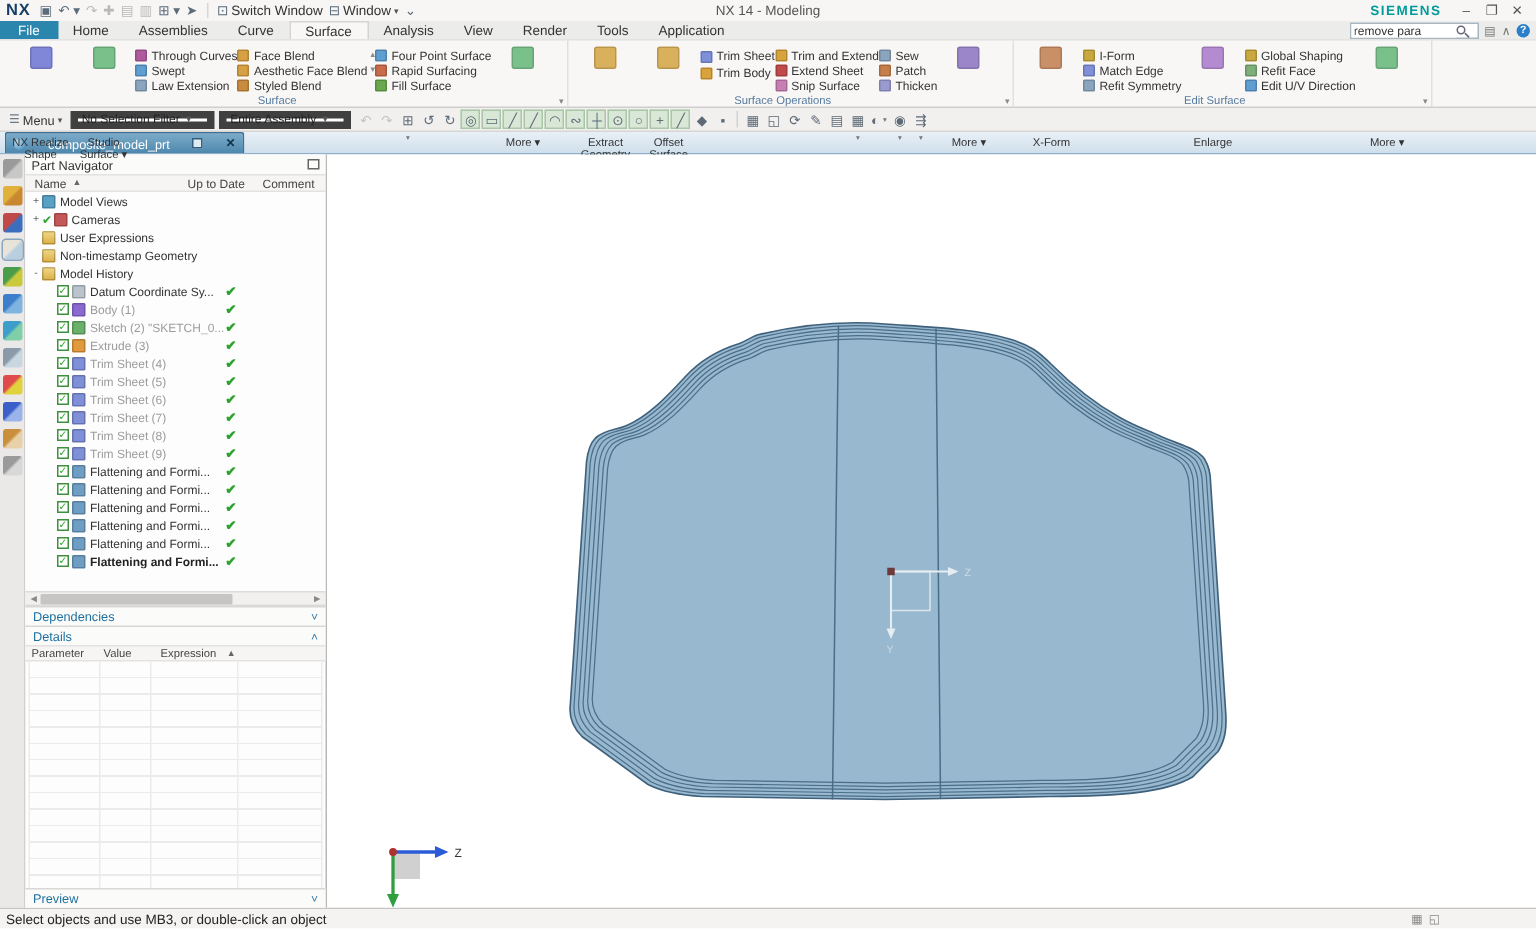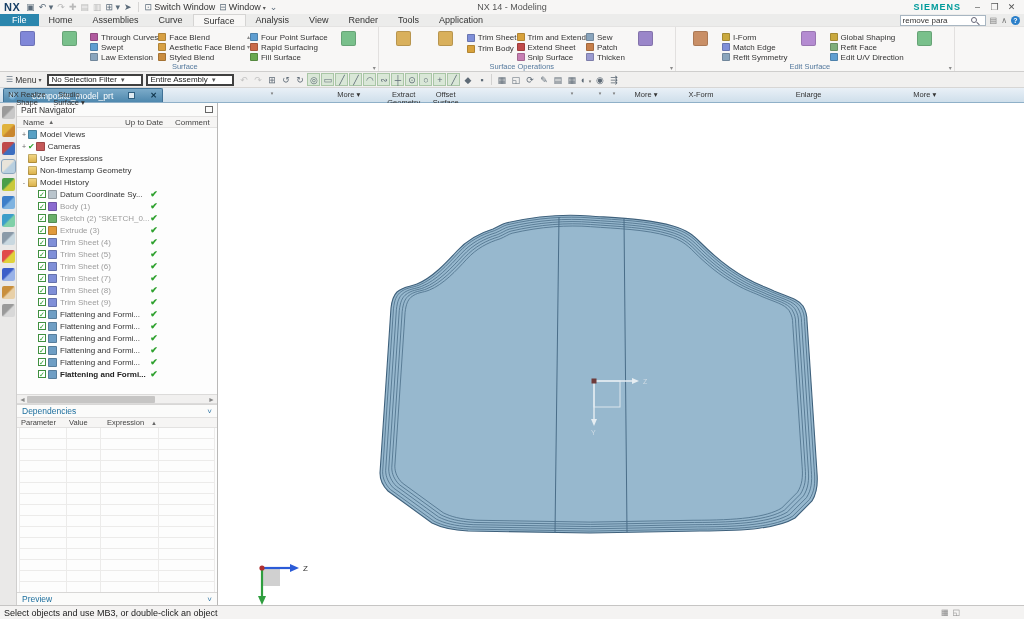--- a/index.html
+++ b/index.html
@@ -58,21 +58,21 @@
   .arrcol { display:flex; flex-direction:column; justify-content:flex-start;
     padding-top:5px; gap:4px; margin-left:2px; }
   .arrcol span { font-size:6px; color:#8a8a8a; line-height:6px; }
   .caret { font-size:6px; color:#555; }
 
   
   .quickbar { height:16px; background:#f1f0ef; border-bottom:1px solid #d7d6d5;
     display:flex; align-items:center; gap:3px; padding:0 3px; font-size:8.5px; color:#333; }
   .menubtn { display:flex; align-items:center; gap:2px; padding:0 3px; }
   .menubtn .mi { color:#6b7a88; font-size:8px; }
-  .qsel { height:12px; background:#fff; border:2px solid #404040; display:flex;
+  .qsel { height:12px; background:#fff; border:5px solid #404040; display:flex;
     align-items:center; justify-content:flex-start; font-size:8px; padding:0 2px; color:#222; }
   .qsel .dd { font-size:6px; color:#555; margin-left:3px; }
   .qiconstrip { display:flex; align-items:center; gap:1px; }
   .qicon { width:13px; height:13px; font-size:9px; line-height:12px; text-align:center;
     color:#5e6a76; border:1px solid transparent; }
   .qicon.on { background:#d9e7d7; border-color:#a9c6a6; }
   .qicon.d { color:#c3c3c3; }
   .qicon .ddm { font-size:5px; vertical-align:middle; color:#777; }
   .qvsep { width:1px; height:11px; background:#d2d1d0; margin:0 2px; }
 
@@ -604,20 +604,24 @@
       </div>
     <div class="pn-hscroll">
       <span class="arr l">◄</span>
       <div class="thumb"></div>
       <span class="arr r">►</span>
     </div>
     <div class="pn-sec">
       <span>Dependencies</span>
       <span class="chev">˅</span>
     </div>
+    <div class="pn-sec">
+      <span>Details</span>
+      <span class="chev">˄</span>
+    </div>
     <div class="det-cols">
       <span class="dc1">Parameter</span>
       <span class="dc2">Value</span>
       <span class="dc3">
         <span>Expression</span>
         <span class="sort" style="font-size:6px;color:#666;">▲</span>
       </span>
     </div>
     <div class="det-grid">
       <div class="vline" style="left:46px;"></div>

